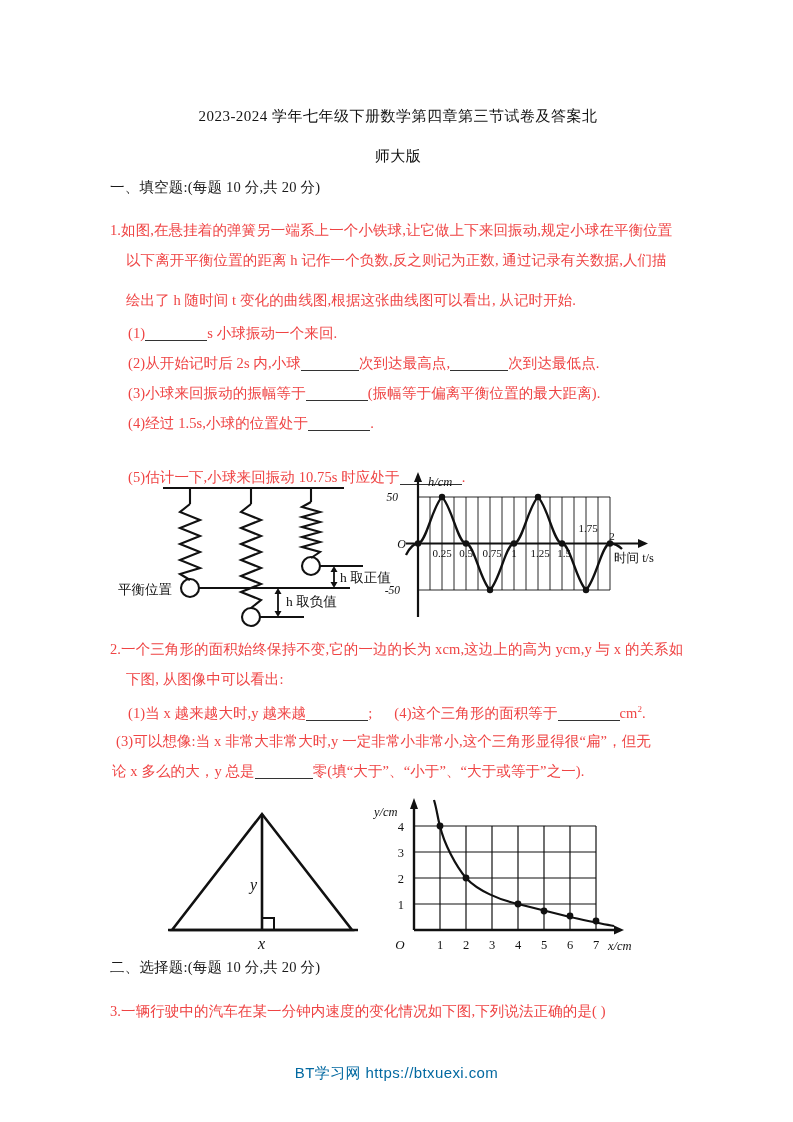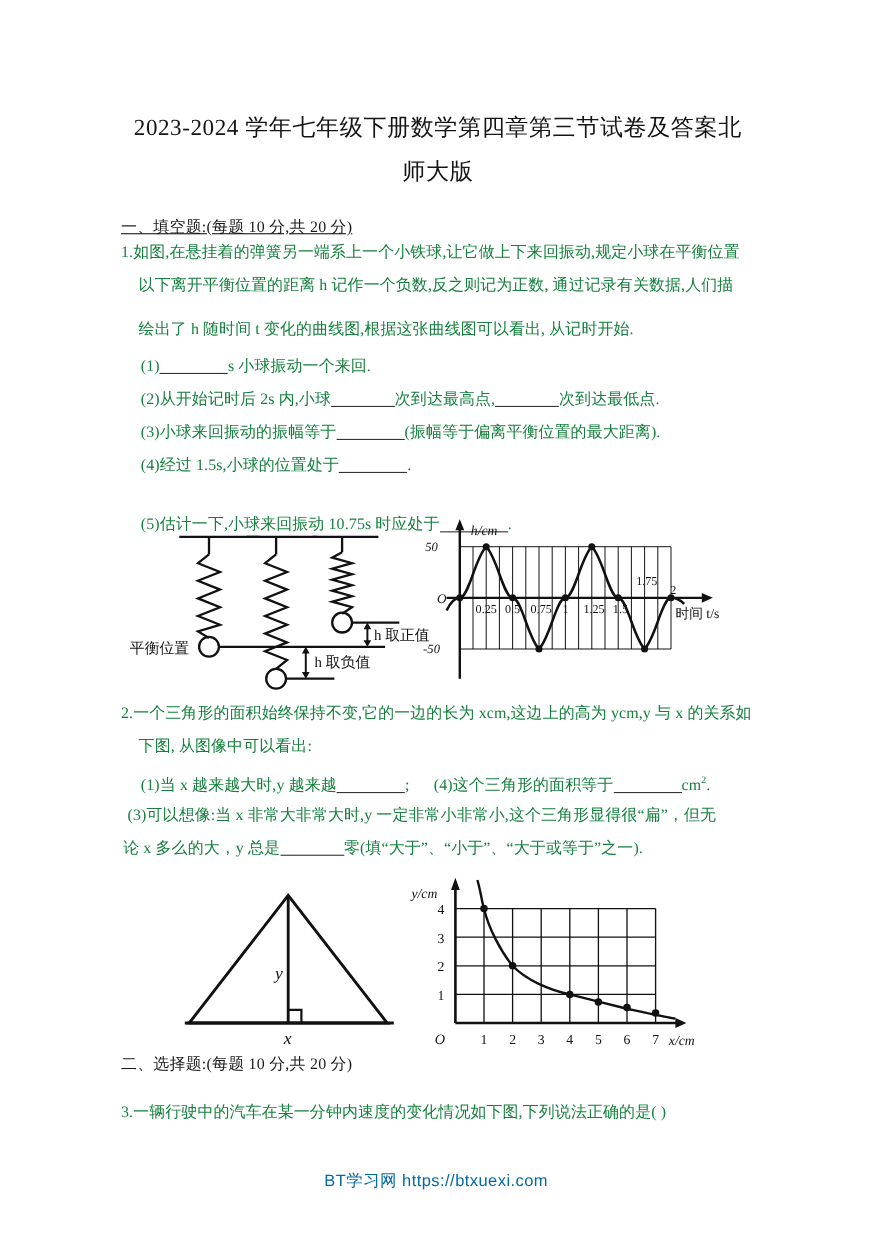--- a/index.html
+++ b/index.html
@@ -15,36 +15,36 @@
   .page{
     position:absolute; left:0; top:0;
     width:793px; height:1122px;
     box-sizing:border-box;
     padding:0;
   }
   .title{
     position:absolute;
     left:108px; top:96px; width:580px;
     text-align:center;
-    font-size:21px;
+    font-size:15px;
     line-height:40px;
     letter-spacing:.5px;
     color:#141414;
   }
   .sec-head{
     position:absolute;
     font-size:14.5px;
     letter-spacing:.2px;
     color:#1a1a1a;
   }
   .q{
     position:absolute;
     font-size:14.5px;
     line-height:30px;
-    color:#15803d;
+    color:#ef4444;
     letter-spacing:.1px;
   }
   .blank{
     display:inline-block;
     border-bottom:1px solid #333;
     height:16px;
     vertical-align:-3px;
   }
   .sup{ font-size:9px; vertical-align:super; }
   .figwrap{ position:absolute; }
@@ -63,21 +63,21 @@
 </head>
 <body>
 
 <div class="page">
 
   <div class="title">
     <div>2023-2024 学年七年级下册数学第四章第三节试卷及答案北</div>
     <div>师大版</div>
   </div>
 
-  <div class="sec-head" style="left:110px; top:197px;text-decoration:underline;">一、填空题:(每题 10 分,共 20 分)</div>
+  <div class="sec-head" style="left:110px; top:178px;">一、填空题:(每题 10 分,共 20 分)</div>
 
   <div class="q" style="left:110px; top:215px; width:580px;">1.如图,在悬挂着的弹簧另一端系上一个小铁球,让它做上下来回振动,规定小球在平衡位置</div>
   <div class="q" style="left:126px; top:245px; width:566px;">以下离开平衡位置的距离 h 记作一个负数,反之则记为正数, 通过记录有关数据,人们描</div>
   <div class="q" style="left:126px; top:275px; width:566px;margin-top:10px;">绘出了 h 随时间 t 变化的曲线图,根据这张曲线图可以看出, 从记时开始.</div>
 
   <div class="q" style="left:128px; top:318px;">
     <span>(1)</span><span class="blank" style="width:62px;"></span><span>s 小球振动一个来回.</span>
   </div>
 
   <div class="q" style="left:128px; top:348px;">

